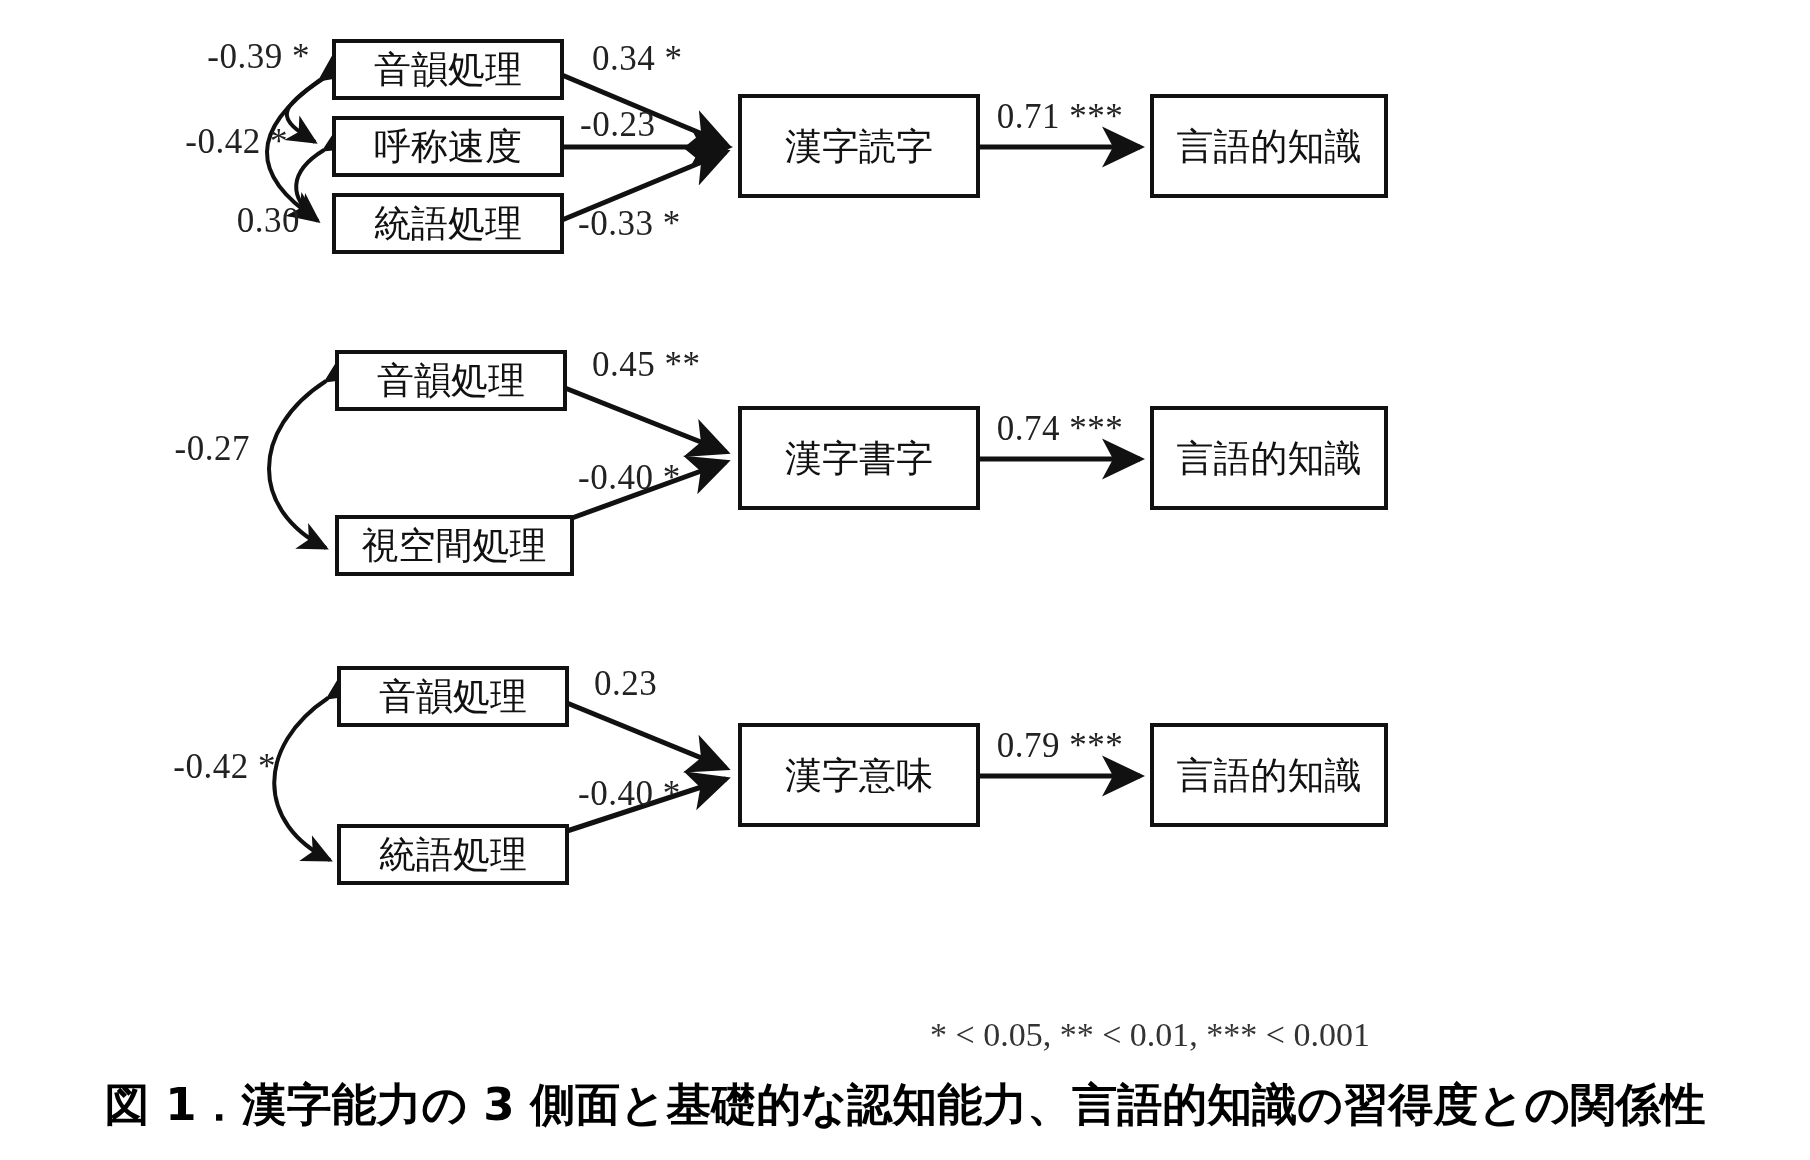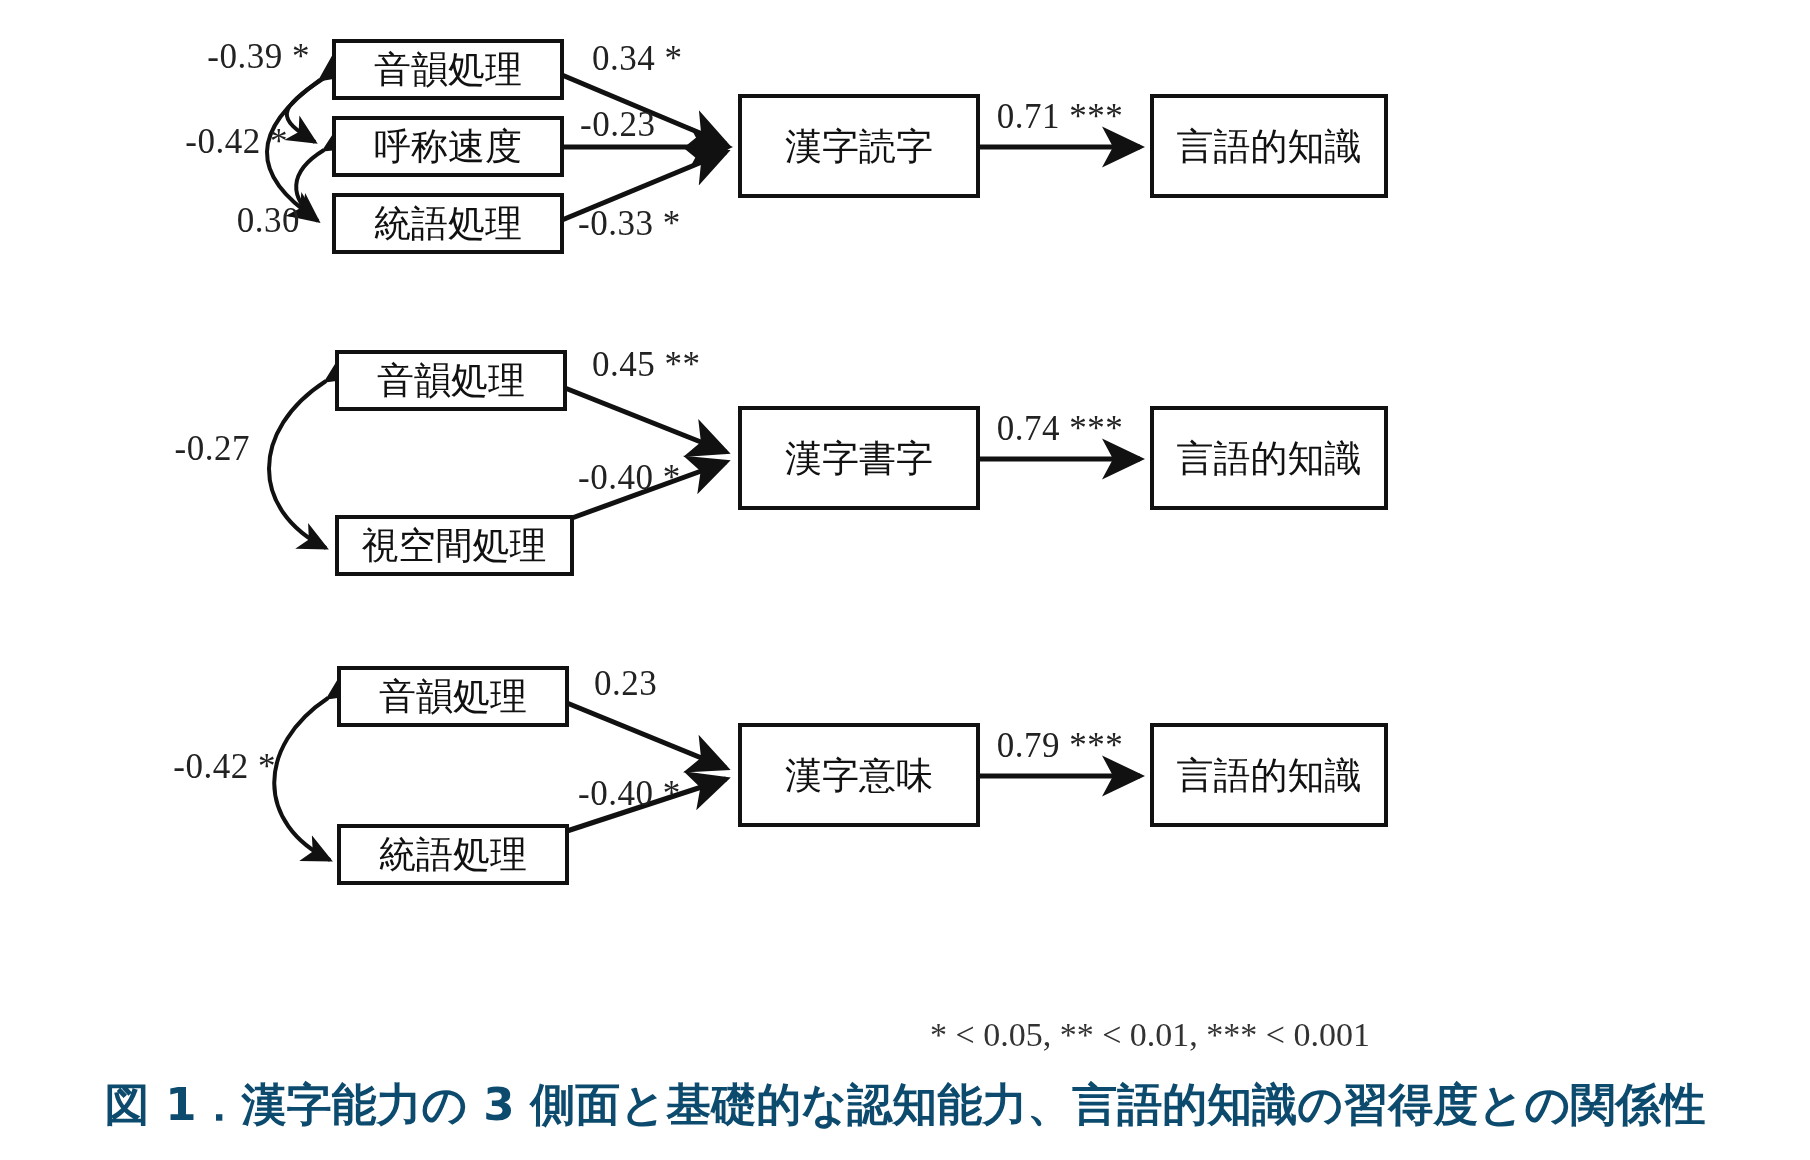--- a/index.html
+++ b/index.html
@@ -70,21 +70,21 @@
   .caption-text {
     position: absolute;
     left: 0;
     top: 1076px;
     width: 1810px;
     text-align: center;
     font-family: "DejaVu Sans", "Liberation Sans", sans-serif;
     font-weight: bold;
     font-size: 45px;
     line-height: 58px;
-    color: #0c4a6e;
+    color: #000000;
     letter-spacing: 0px;
     white-space: nowrap;
   }
 </style>
 </head>
 <body>
 
 <div id="figure-root">
 
   <svg id="diagram" viewBox="0 0 1810 1160">

